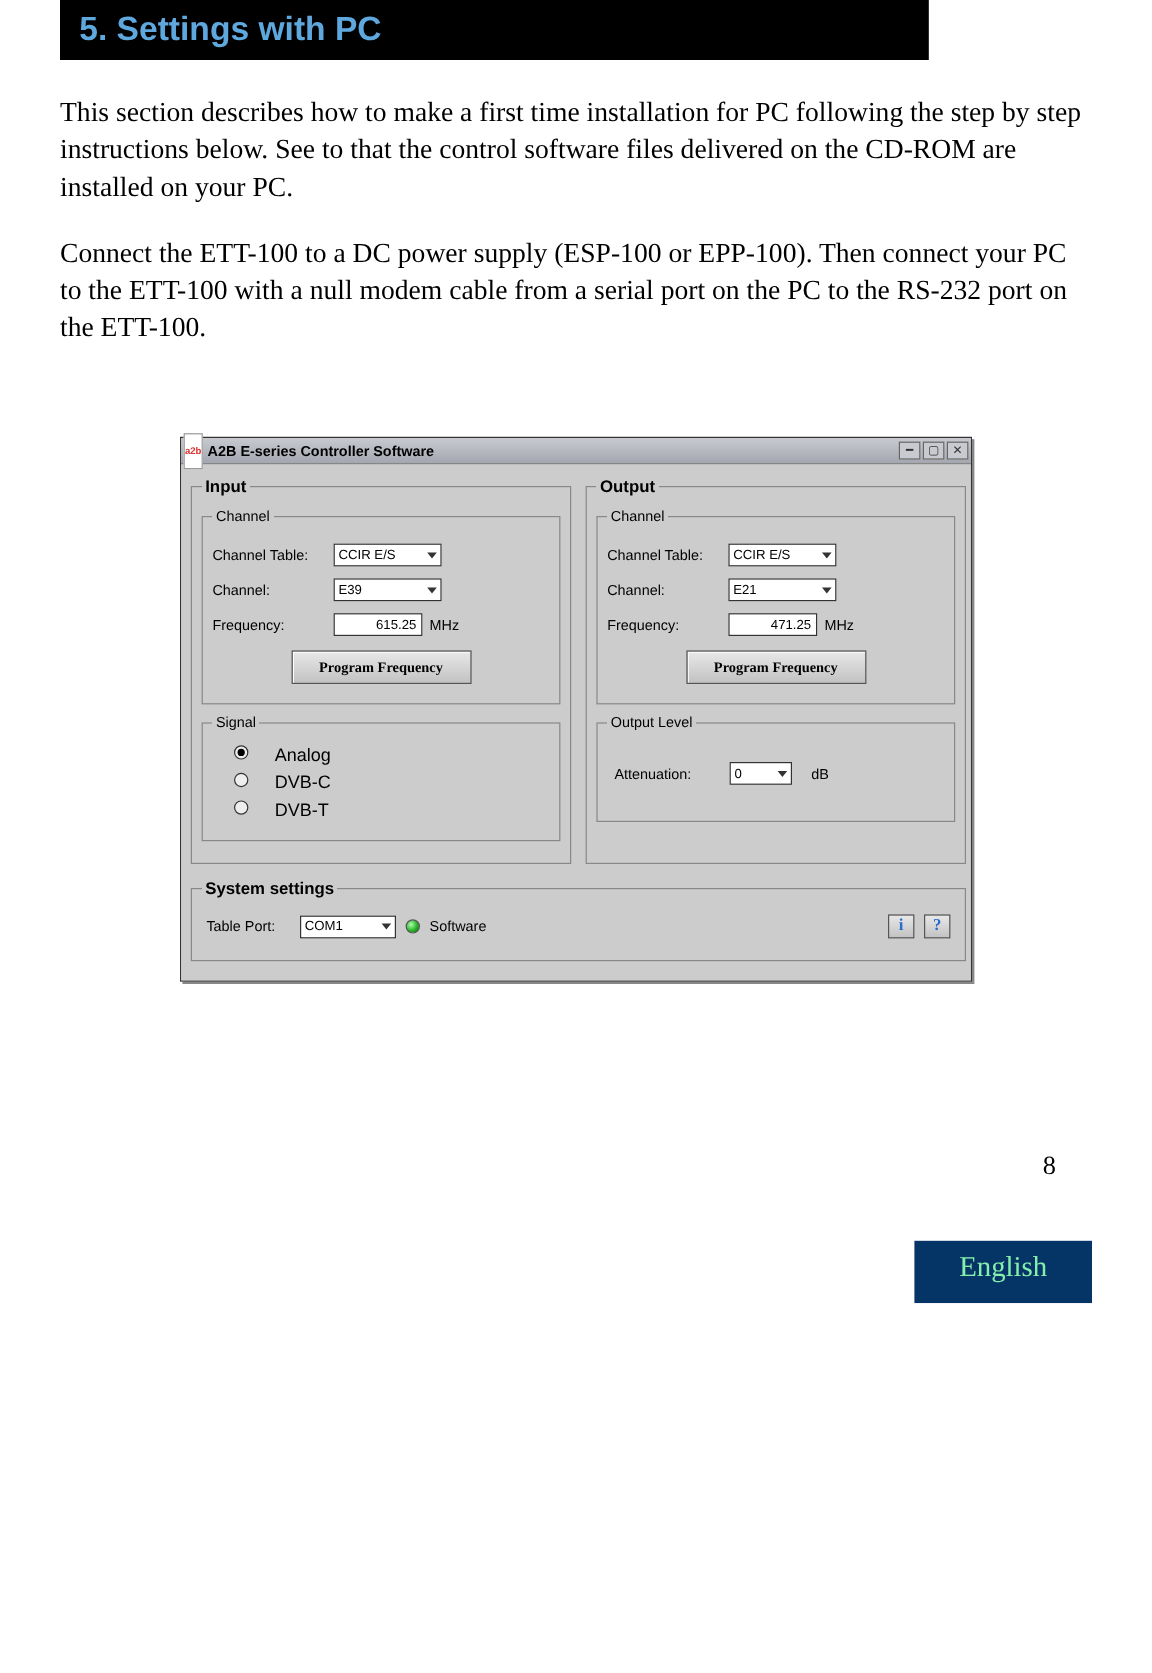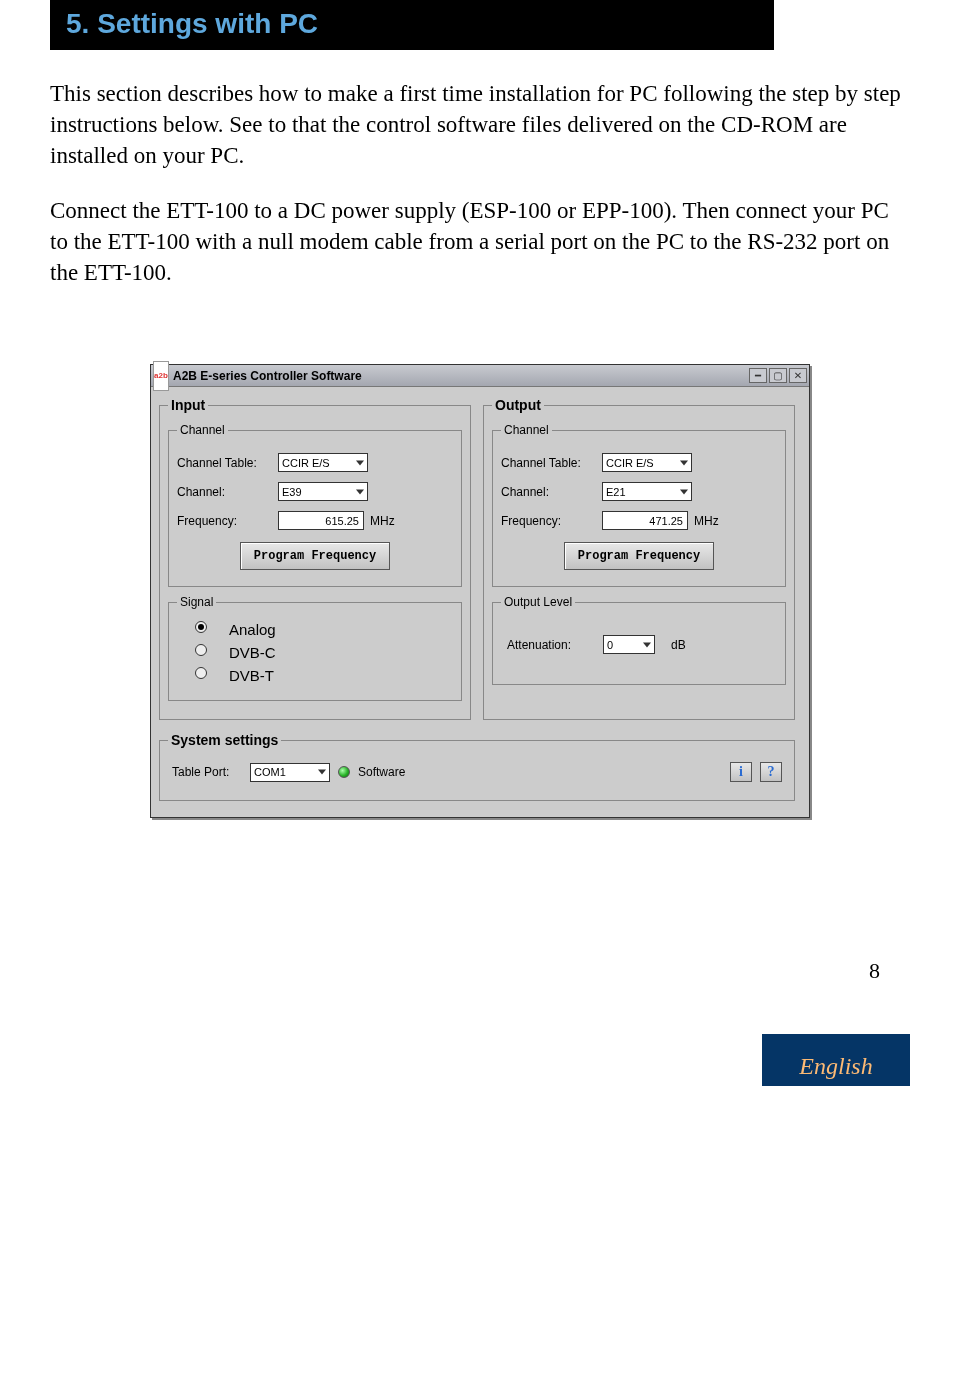--- a/index.html
+++ b/index.html
@@ -70,21 +70,21 @@
   .win-btn {
     width: 18px; height: 15px;
     background: #c8cad0;
     border: 1px solid #666;
     font-size: 10px;
     display:flex;align-items:center;justify-content:center;
     line-height:1;
     color:#333;
   }
   .win-body {
-    padding: 6px 14px 8px 8px;
+    padding: 6px 4px 8px 8px;
     background: #cccccc;
   }
   fieldset.group {
     border: 1px solid #888;
     margin: 4px 0 8px 0;
     padding: 6px 8px 10px 8px;
     background: #cccccc;
   }
   fieldset.group > legend {
     font-size: 12px;
@@ -130,33 +130,33 @@
   .combo { width: 90px; padding-right:16px; }
   .combo::after{
     content:"";
     position:absolute;
     right:3px; top:50%;
     transform:translateY(-50%);
     border-left:4px solid transparent;
     border-right:4px solid transparent;
     border-top:5px solid #333;
   }
-  .textfield { width: 86px; justify-content:flex-end; padding-right:4px;}
+  .textfield { width: 74px; justify-content:flex-end; padding-right:4px;}
   .unit { font-size: 12px; }
   .prog-btn {
     display:block;
     margin: 12px auto 6px auto;
     width: 150px;
     height: 28px;
     background: linear-gradient(to bottom, #e8e8e8, #c2c2c2);
     border: 1px solid #555;
     box-shadow: inset 1px 1px 0 #fff;
     font-size: 12px;
     font-weight: bold;
-    font-family: Liberation Mono, monospace;
+    font-family: Liberation Serif, serif;
   }
   .radio-row {
     display:flex;
     align-items:flex-start;
     margin: 6px 0 6px 18px;
     gap: 22px;
     font-size:15px;
   }
   .radio {
     width:12px;height:12px;border:1px solid #333;border-radius:50%;
@@ -191,29 +191,28 @@
     font-size:22px;
     margin-top:140px;
     padding-right:30px;
   }
   .lang-tab{
     position: relative;
     margin-left: auto;
     width: 148px;
     height: 52px;
     background:#053566;
-    color:#fdba74;
+    color:#86efac;
     display:flex;
     align-items:flex-end;
     justify-content:center;
-    padding-bottom:6px;
+    padding-bottom:16px;
     font-size:24px;
     margin-right: 0;
     float:right;
-    font-style:italic;
   }
   .footer{
     padding: 0 50px 0 0;
   }
 </style>
 </head>
 <body>
 
 <div class="page">
   <div class="section-header">5. Settings with PC</div>

